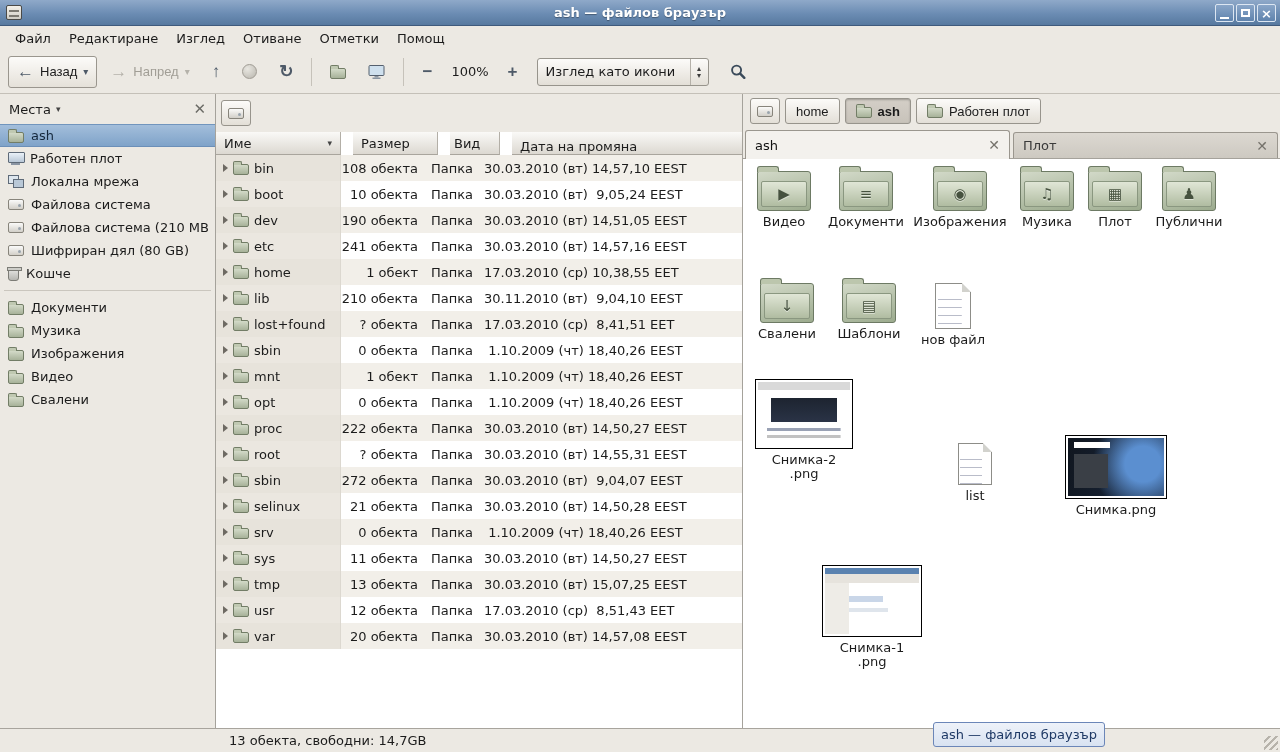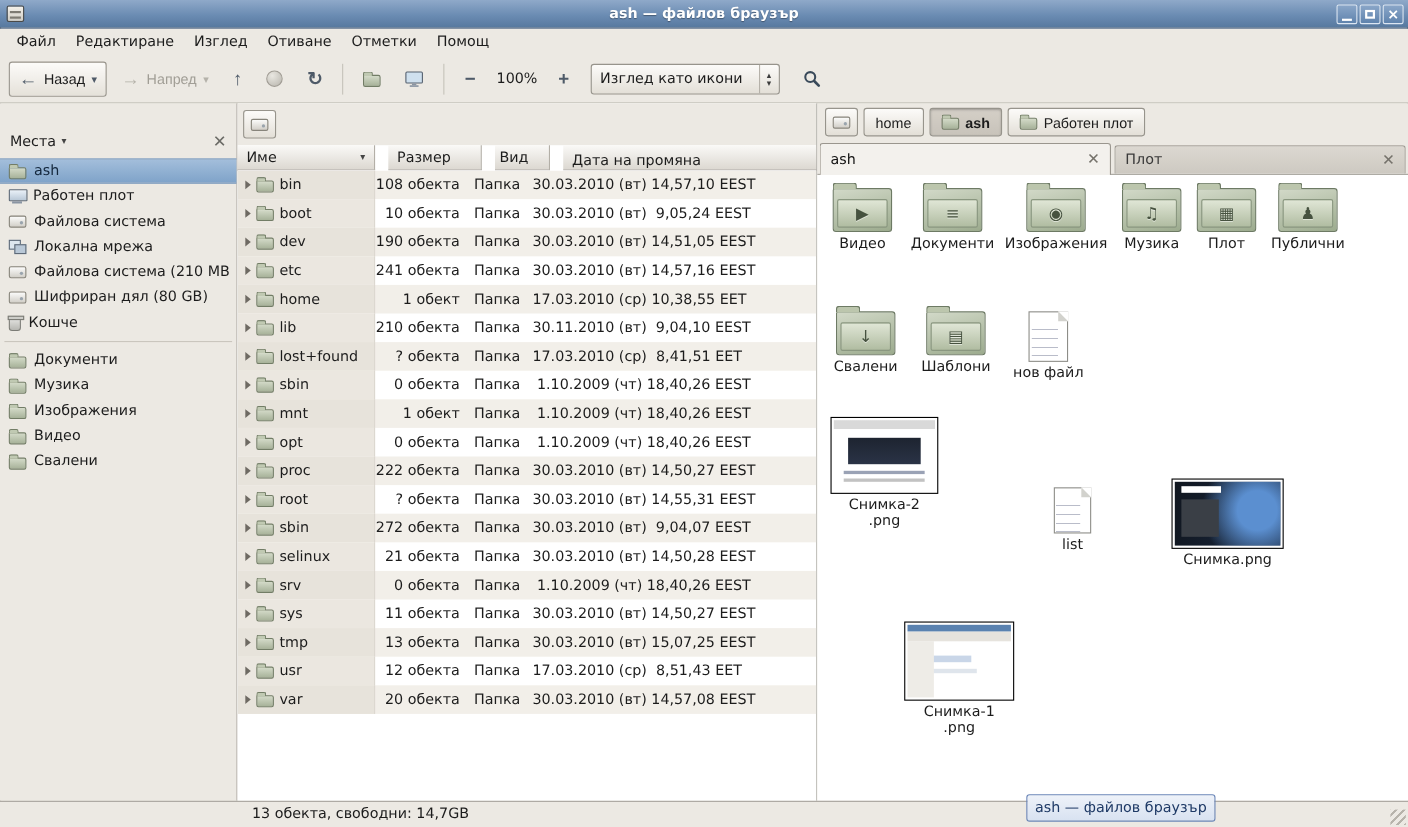--- a/index.html
+++ b/index.html
@@ -51,21 +51,21 @@
     border-left:1px solid #b5b1a9; height:100%; width:18px; font-size:8px; line-height:7px; color:#3c3c3c; }
   .sbtn { width:34px; height:32px; display:flex; align-items:center; justify-content:center;
     border-radius:3px; margin-left:8px; }
 
   
   .content { flex:1; display:flex; min-height:0; }
 
   
   .sidebar { width:216px; flex:0 0 216px; background:#ece9e3; border-right:1px solid #a5a29b;
     display:flex; flex-direction:column; }
-  .sidebar-header { height:30px; flex:0 0 30px; display:flex; align-items:center; gap:5px; padding:0 9px;margin-top:20px; }
+  .sidebar-header { height:30px; flex:0 0 30px; display:flex; align-items:center; gap:5px; padding:0 9px; }
   .sh-label { }
   .sh-caret { font-size:9px; color:#444; }
   .sh-spacer { flex:1; }
   .sh-close { color:#6b6b66; font-size:15px; line-height:1; }
   .side-item { height:23px; display:flex; align-items:center; gap:7px; padding:0 6px 0 8px; }
   .side-item.selected { background:linear-gradient(#a3bedb,#7fa3c9); border-top:1px solid #7195bd; border-bottom:1px solid #6b8fb8; color:#14273c; }
   .side-sep { height:1px; background:#cac6be; margin:5px 4px; }
   .side-label { white-space:nowrap; overflow:hidden; }
 
   
@@ -283,26 +283,26 @@
       <div id="sidebar-list">
           <div class="side-item selected">
             <span class="ic ic-folder"></span>
             <span class="side-label">ash</span>
           </div>
           <div class="side-item">
             <span class="ic ic-desktop"></span>
             <span class="side-label">Работен плот</span>
           </div>
           <div class="side-item">
+            <span class="ic ic-network"></span>
+            <span class="side-label">Локална мрежа</span>
+          </div>
+          <div class="side-item">
             <span class="ic ic-drive"></span>
             <span class="side-label">Файлова система</span>
-          </div>
-          <div class="side-item">
-            <span class="ic ic-network"></span>
-            <span class="side-label">Локална мрежа</span>
           </div>
           <div class="side-item">
             <span class="ic ic-drive"></span>
             <span class="side-label">Файлова система (210 MB)</span>
           </div>
           <div class="side-item">
             <span class="ic ic-drive"></span>
             <span class="side-label">Шифриран дял (80 GB)</span>
           </div>
           <div class="side-item">

